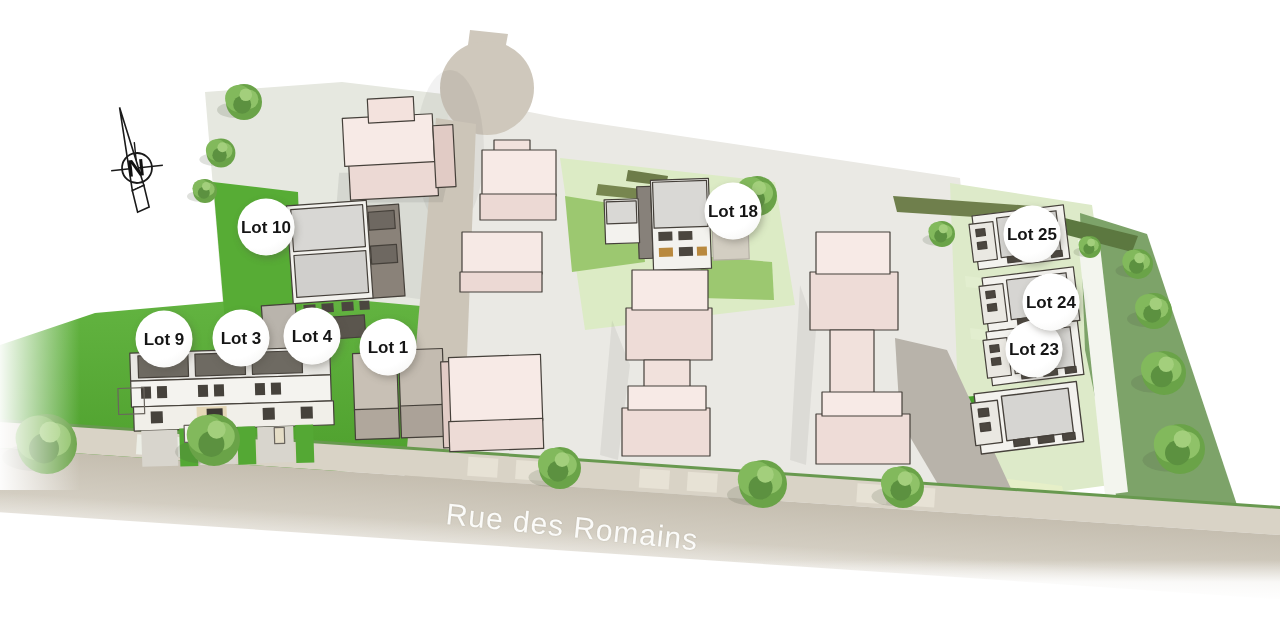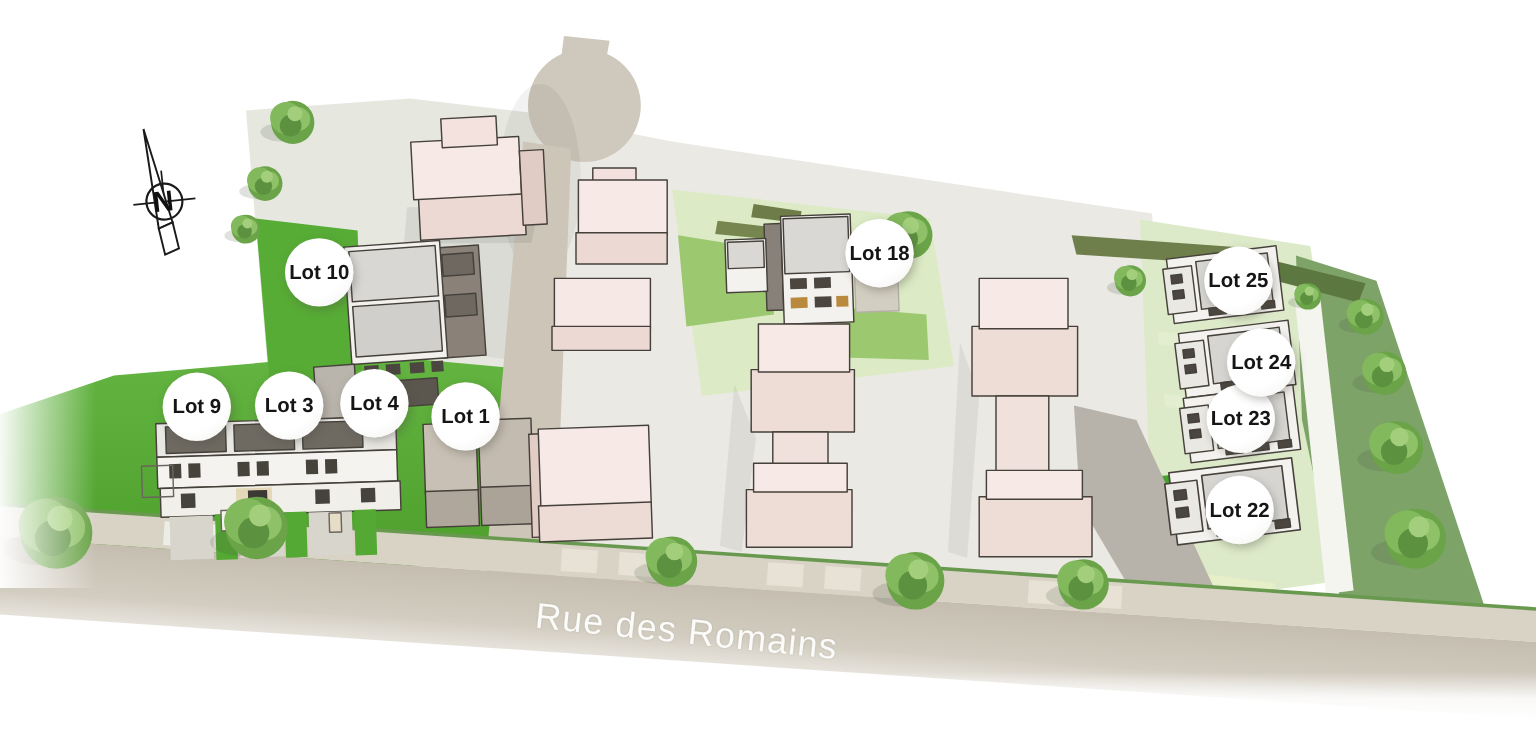--- a/index.html
+++ b/index.html
@@ -277,23 +277,20 @@
     </div>
   <div class="lot-marker" style="left:388px;top:347px">
       <span class="lot-marker-label">Lot 1</span>
     </div>
   <div class="lot-marker" style="left:266px;top:227px">
       <span class="lot-marker-label">Lot 10</span>
     </div>
   <div class="lot-marker" style="left:733px;top:211px">
       <span class="lot-marker-label">Lot 18</span>
     </div>
-  <div class="lot-marker" style="left:1033px;top:425px">
-      <span class="lot-marker-label">Lot 22</span>
-    </div>
   <div class="lot-marker" style="left:1034px;top:349px">
       <span class="lot-marker-label">Lot 23</span>
     </div>
   <div class="lot-marker" style="left:1051px;top:302px">
       <span class="lot-marker-label">Lot 24</span>
     </div>
   <div class="lot-marker" style="left:1032px;top:234px">
       <span class="lot-marker-label">Lot 25</span>
     </div>
 

